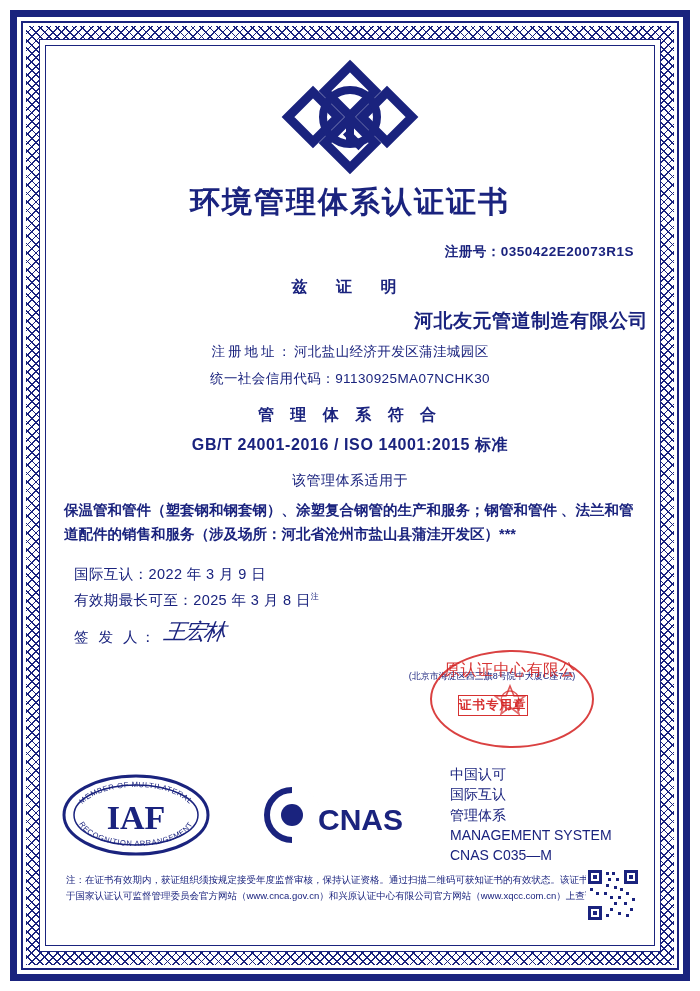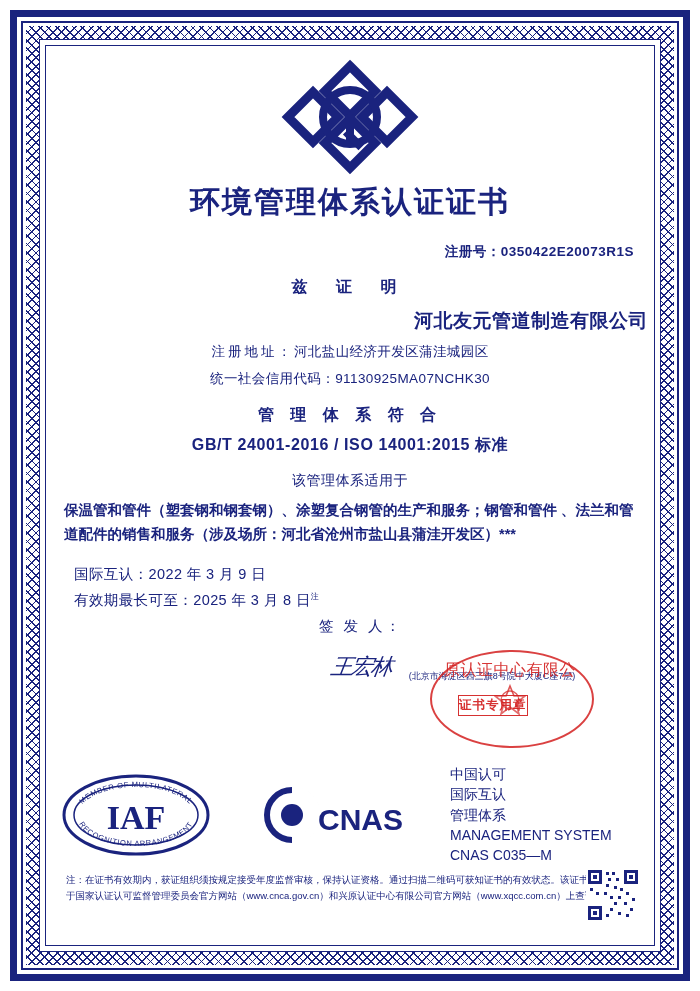--- a/index.html
+++ b/index.html
@@ -190,23 +190,22 @@
     margin-bottom: 7px;
     letter-spacing: 0.4px;
   }
   .date-line sup {
     font-size: 8px;
     vertical-align: super;
   }
   .signature-row {
     margin-top: 6px;
     display: flex;
-    align-items: center;
-    gap: 16px;
-    flex-direction: column;
+    align-items: flex-end;
+    gap: 6px;
   }
   .sign-label {
     font-size: 14.5px;
     color: #1a237e;
     letter-spacing: 3px;
   }
   .sign-script {
     font-family: "DejaVu Serif", serif;
     font-size: 22px;
     font-style: italic;

